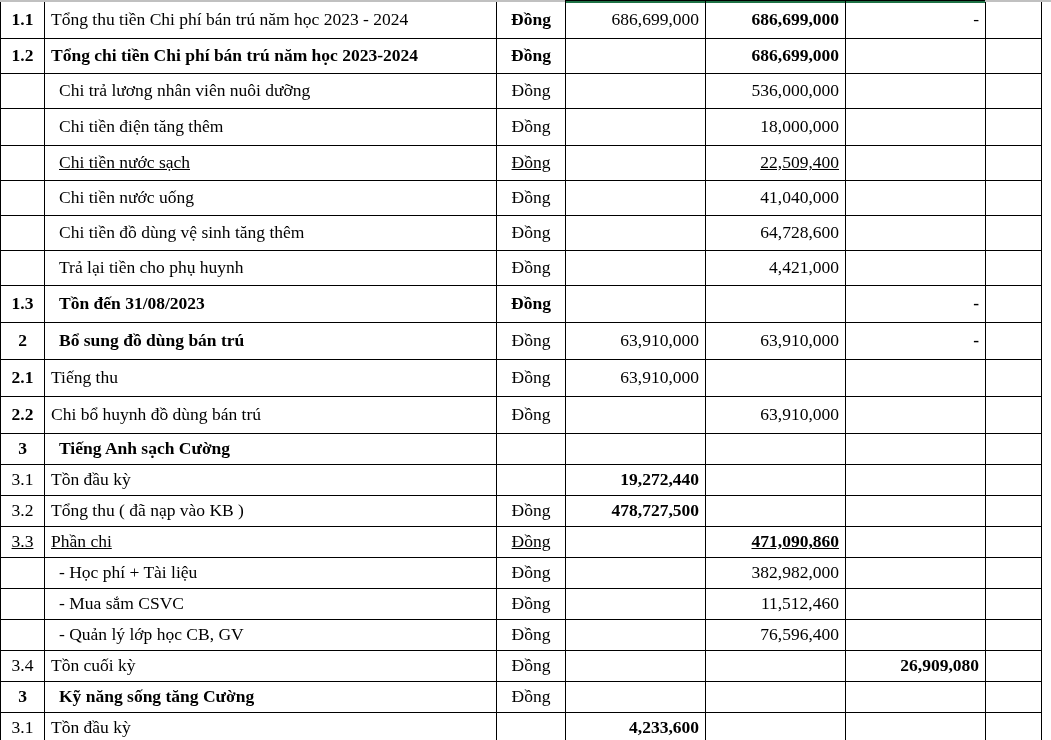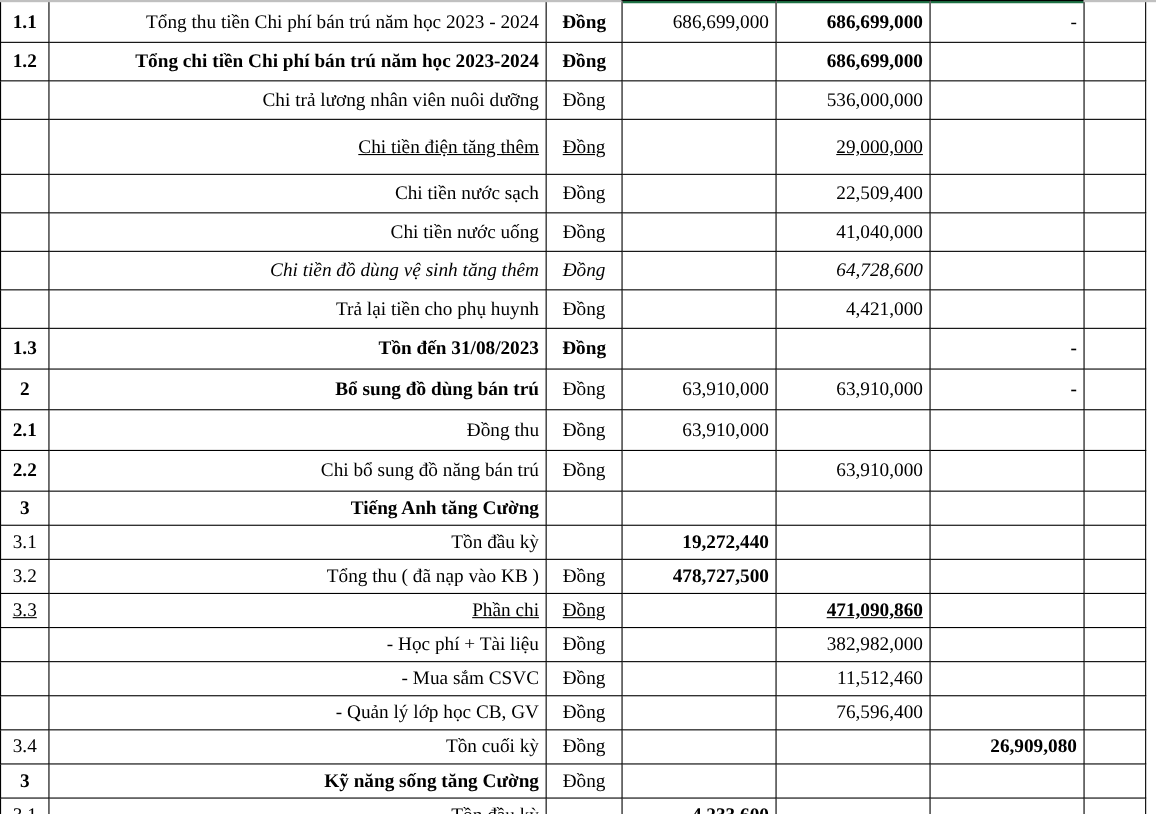--- a/index.html
+++ b/index.html
@@ -46,21 +46,21 @@
   col.c-name  { width: 452px; }
   col.c-unit  { width: 69px; }
   col.c-n1    { width: 140px; }
   col.c-n2    { width: 140px; }
   col.c-n3    { width: 140px; }
   col.c-n4    { width: 56px; }
 
   
   .a-c { text-align: center; }
   .a-r { text-align: right; }
-  .a-l { text-align: right; }
+  .a-l { text-align: left; }
   .bold { font-weight: bold; }
 
   .indent-1 { padding-left: 14px !important; }
   .bb-solid  { border-bottom: 1px solid #000000; }
   .bb-dash   { border-bottom: 1px dashed #000000; }
   .bb-dot    { border-bottom: 1px dotted #000000; }
   td.empty-tail {
     border-left: 1px solid #000000;
     border-right: 1px solid #c8c8c8;
     border-top-color: #c8c8c8;
@@ -118,48 +118,48 @@
         </tr>
         <tr style="height: 35px;">
           <td class="bb-dash a-c"></td>
           <td class="bb-dash a-l indent-1">Chi trả lương nhân viên nuôi dưỡng</td>
           <td class="bb-dash a-c">Đồng</td>
           <td class="bb-dash a-r"></td>
           <td class="bb-dash a-r">536,000,000</td>
           <td class="bb-dash a-r"></td>
           <td class="bb-dash a-r empty-tail"></td>
         </tr>
-        <tr style="height: 50px; text-decoration: underline;">
+        <tr style="height: 37px;">
           <td class="bb-dash a-c"></td>
           <td class="bb-dash a-l indent-1">Chi tiền điện tăng thêm</td>
           <td class="bb-dash a-c">Đồng</td>
           <td class="bb-dash a-r"></td>
-          <td class="bb-dash a-r">29,000,000</td>
-          <td class="bb-dash a-r"></td>
-          <td class="bb-dash a-r empty-tail"></td>
-        </tr>
-        <tr style="height: 35px;">
+          <td class="bb-dash a-r">18,000,000</td>
+          <td class="bb-dash a-r"></td>
+          <td class="bb-dash a-r empty-tail"></td>
+        </tr>
+        <tr style="height: 35px; text-decoration: underline;">
           <td class="bb-dash a-c"></td>
           <td class="bb-dash a-l indent-1">Chi tiền nước sạch</td>
           <td class="bb-dash a-c">Đồng</td>
           <td class="bb-dash a-r"></td>
           <td class="bb-dash a-r">22,509,400</td>
           <td class="bb-dash a-r"></td>
           <td class="bb-dash a-r empty-tail"></td>
         </tr>
         <tr style="height: 35px;">
           <td class="bb-dash a-c"></td>
           <td class="bb-dash a-l indent-1">Chi tiền nước uống</td>
           <td class="bb-dash a-c">Đồng</td>
           <td class="bb-dash a-r"></td>
           <td class="bb-dash a-r">41,040,000</td>
           <td class="bb-dash a-r"></td>
           <td class="bb-dash a-r empty-tail"></td>
         </tr>
-        <tr style="height: 35px; font-style: italic;">
+        <tr style="height: 35px;">
           <td class="bb-dash a-c"></td>
           <td class="bb-dash a-l indent-1">Chi tiền đồ dùng vệ sinh tăng thêm</td>
           <td class="bb-dash a-c">Đồng</td>
           <td class="bb-dash a-r"></td>
           <td class="bb-dash a-r">64,728,600</td>
           <td class="bb-dash a-r"></td>
           <td class="bb-dash a-r empty-tail"></td>
         </tr>
         <tr style="height: 35px;">
           <td class="bb-dash a-c"></td>
@@ -183,39 +183,39 @@
           <td class="bb-solid a-c bold">2</td>
           <td class="bb-solid a-l bold indent-1">Bổ sung đồ dùng bán trú</td>
           <td class="bb-solid a-c">Đồng</td>
           <td class="bb-solid a-r">63,910,000</td>
           <td class="bb-solid a-r">63,910,000</td>
           <td class="bb-solid a-r bold">-</td>
           <td class="bb-solid a-r empty-tail"></td>
         </tr>
         <tr style="height: 37px;">
           <td class="bb-dot a-c bold">2.1</td>
-          <td class="bb-dot a-l">Đồng thu</td>
+          <td class="bb-dot a-l">Tiếng thu</td>
           <td class="bb-dot a-c">Đồng</td>
           <td class="bb-dot a-r">63,910,000</td>
           <td class="bb-dot a-r"></td>
           <td class="bb-dot a-r"></td>
           <td class="bb-dot a-r empty-tail"></td>
         </tr>
         <tr style="height: 37px;">
           <td class="bb-solid a-c bold">2.2</td>
-          <td class="bb-solid a-l">Chi bổ sung đồ năng bán trú</td>
+          <td class="bb-solid a-l">Chi bổ huynh đồ dùng bán trú</td>
           <td class="bb-solid a-c">Đồng</td>
           <td class="bb-solid a-r"></td>
           <td class="bb-solid a-r">63,910,000</td>
           <td class="bb-solid a-r"></td>
           <td class="bb-solid a-r empty-tail"></td>
         </tr>
         <tr style="height: 31px;">
           <td class="bb-solid a-c bold">3</td>
-          <td class="bb-solid a-l bold indent-1">Tiếng Anh tăng Cường</td>
+          <td class="bb-solid a-l bold indent-1">Tiếng Anh sạch Cường</td>
           <td class="bb-solid a-c"></td>
           <td class="bb-solid a-r"></td>
           <td class="bb-solid a-r"></td>
           <td class="bb-solid a-r"></td>
           <td class="bb-solid a-r empty-tail"></td>
         </tr>
         <tr style="height: 31px;">
           <td class="bb-dot a-c">3.1</td>
           <td class="bb-dot a-l">Tồn đầu kỳ</td>
           <td class="bb-dot a-c"></td>

